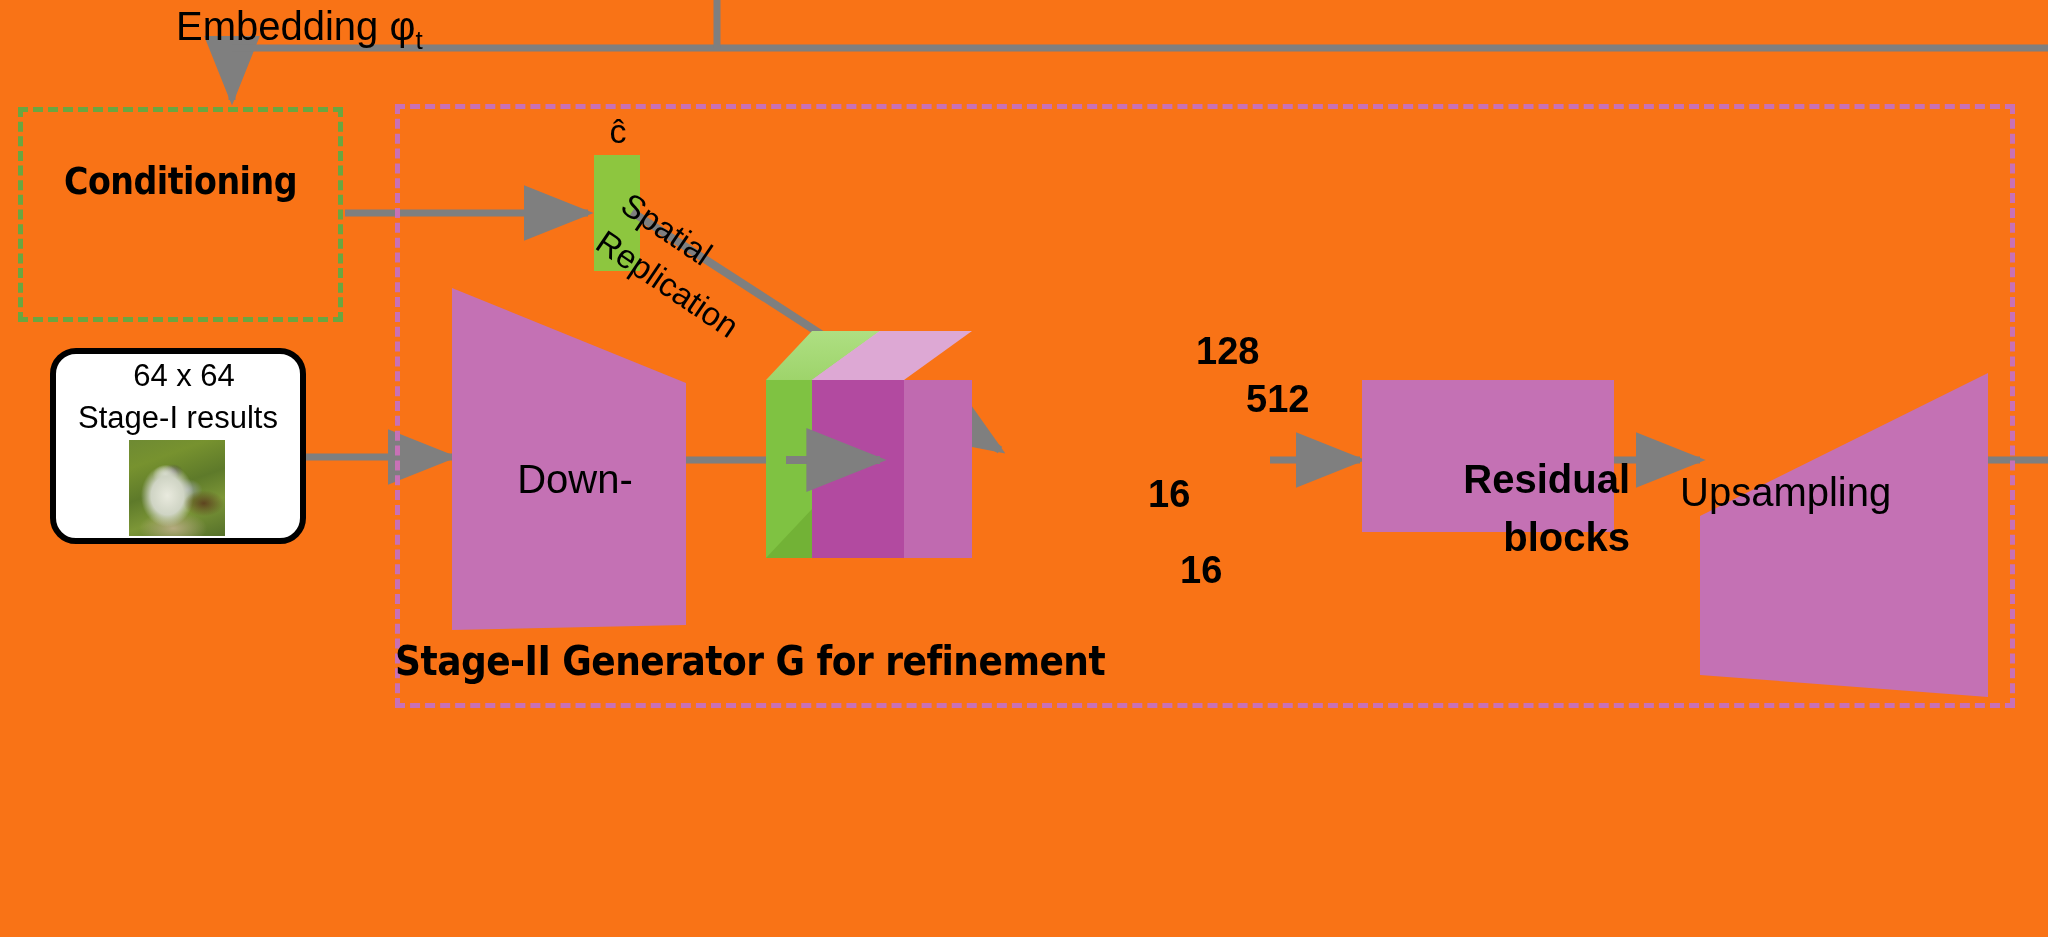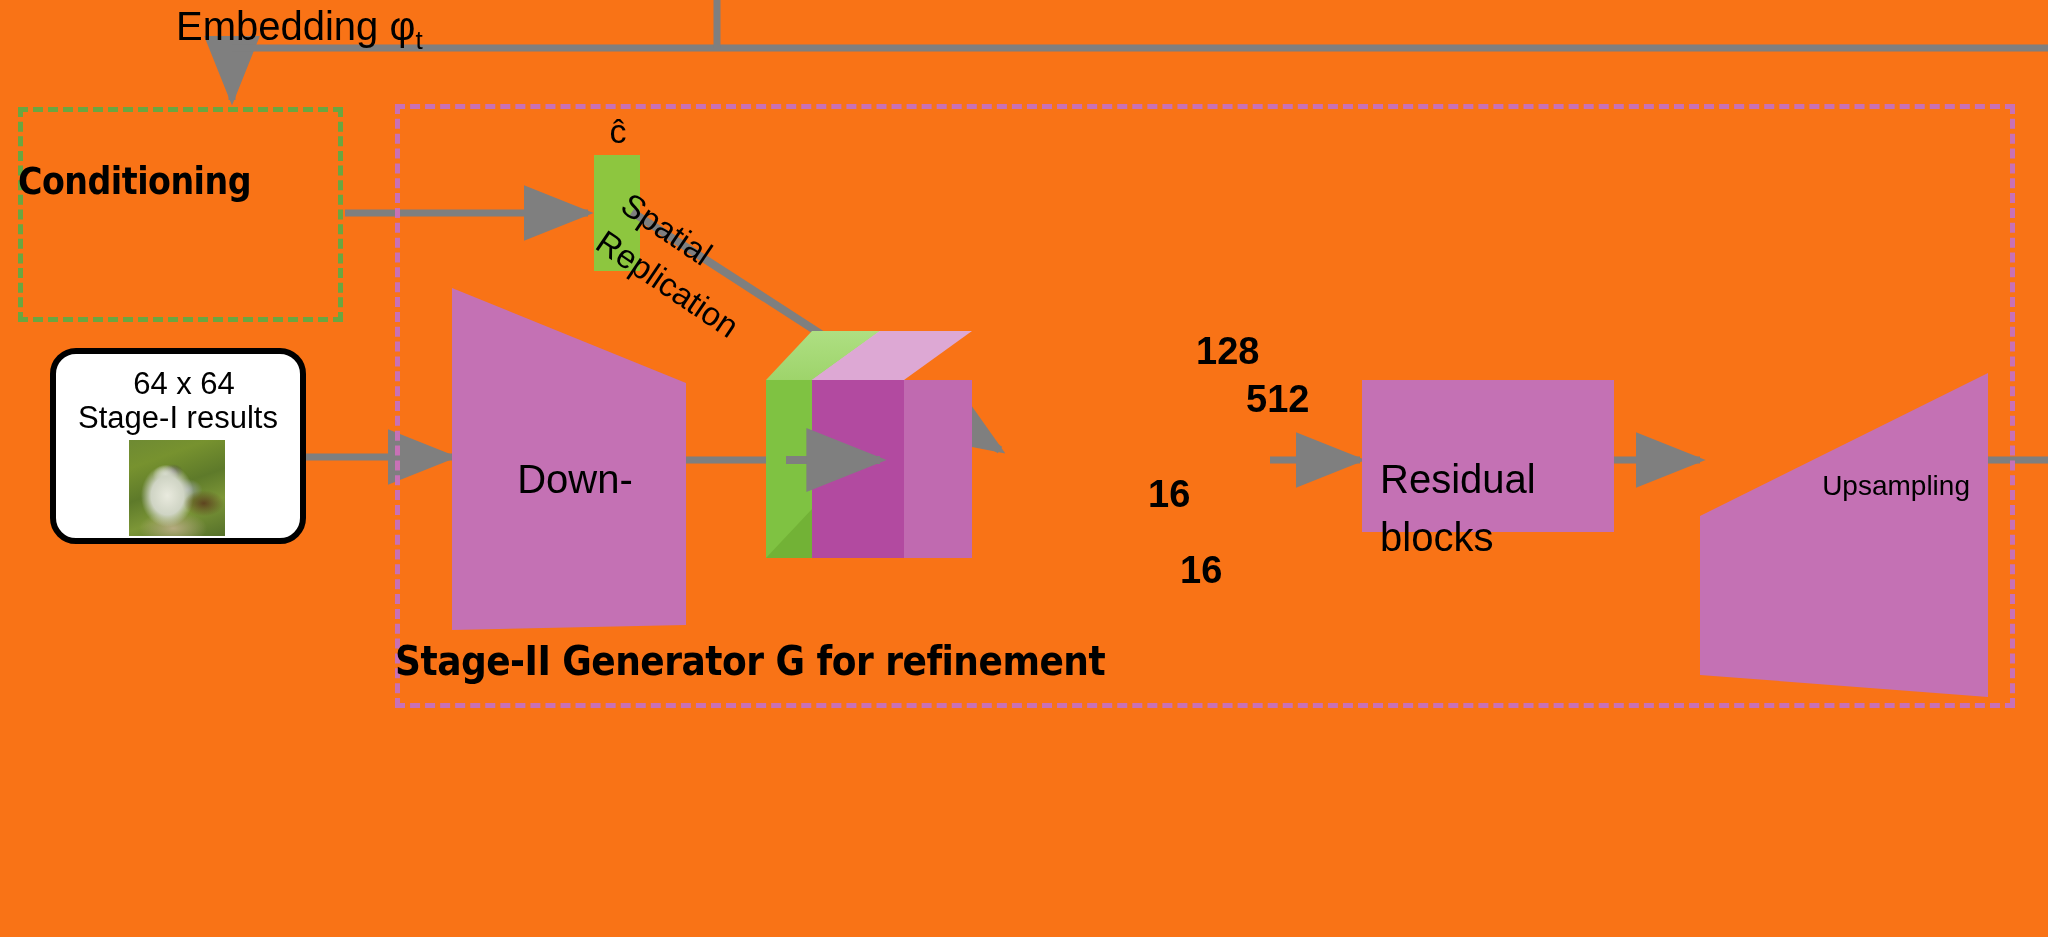--- a/index.html
+++ b/index.html
@@ -8,48 +8,48 @@
 
   .abs{position:absolute;}
 
   
   .lbl{color:#000;white-space:nowrap;}
   .embed-label{left:176px;top:4px;font-size:40px;font-weight:400;letter-spacing:0px;}
   .embed-label .sub{font-size:26px;vertical-align:sub;}
 
   .ca-box{left:18px;top:107px;width:325px;height:215px;
           border:5px dashed #6aa641;box-sizing:border-box;}
-  .ca-text{left:18px;top:155px;width:325px;text-align:left;
+  .ca-text{left:18px;top:155px;width:325px;text-align:center;
            font-size:37px;font-weight:bold;line-height:1.45;
            font-family:"DejaVu Sans Condensed","Liberation Sans",sans-serif;
            letter-spacing:-0.5px;}
 
   .gen-box{left:395px;top:104px;width:1620px;height:604px;
            border:5px dashed #c871b6;box-sizing:border-box;}
 
   .stage1-box{left:50px;top:348px;width:256px;height:196px;
               border:6px solid #000;border-radius:26px;background:#fff;box-sizing:border-box;}
-  .stage1-t1{left:50px;top:358px;width:268px;text-align:center;font-size:31px;margin-top:8px;}
+  .stage1-t1{left:50px;top:358px;width:268px;text-align:center;font-size:31px;}
   .stage1-t2{left:50px;top:400px;width:256px;text-align:center;font-size:31px;}
 
   
   .bird{left:129px;top:440px;width:96px;height:96px;overflow:hidden;
         background:
           radial-gradient(ellipse 28px 18px at 78% 66%, rgba(92,64,30,.95) 0%, rgba(92,64,30,0) 72%),
           radial-gradient(ellipse 34px 40px at 40% 58%, #e9eade 0%, #cfd4c4 48%, rgba(160,170,120,0) 78%),
           radial-gradient(ellipse 16px 12px at 38% 36%, #f2f3ee 0%, rgba(200,205,185,0) 80%),
           radial-gradient(ellipse 12px 9px at 46% 33%, #4d4a45 0%, rgba(77,74,69,0) 85%),
           radial-gradient(ellipse 20px 14px at 60% 52%, #9aa3a6 0%, rgba(154,163,166,0) 80%),
           radial-gradient(ellipse 40px 20px at 46% 92%, #b5ab80 0%, rgba(140,132,90,0) 85%),
           linear-gradient(160deg,#6e8a33 0%,#77922f 22%,#5e7a2a 48%,#7c9637 70%,#55702a 100%);
   }
 
   .ds-text{left:450px;top:450px;width:250px;text-align:center;font-size:40px;line-height:1.45;}
-  .rb-text{left:1380px;top:450px;width:250px;text-align:left;font-size:40px;line-height:1.45;}
-  .us-text{left:1680px;top:470px;width:290px;text-align:right;font-size:28px;}
+  .rb-text{left:1380px;top:450px;width:250px;text-align:right;font-size:40px;line-height:1.45;font-weight:bold;}
+  .us-text{left:1680px;top:470px;width:290px;text-align:left;font-size:40px;}
 
   .chat{left:588px;top:112px;width:60px;text-align:center;font-size:34px;}
 
   .spatial{left:637px;top:183px;font-size:33px;line-height:1.35;
            transform:rotate(34deg);transform-origin:0 0;white-space:nowrap;}
 
   .n128{left:1196px;top:330px;font-size:38px;font-weight:bold;}
   .n512{left:1246px;top:378px;font-size:38px;font-weight:bold;}
   .n16a{left:1148px;top:473px;font-size:38px;font-weight:bold;}
   .n16b{left:1180px;top:549px;font-size:38px;font-weight:bold;}

